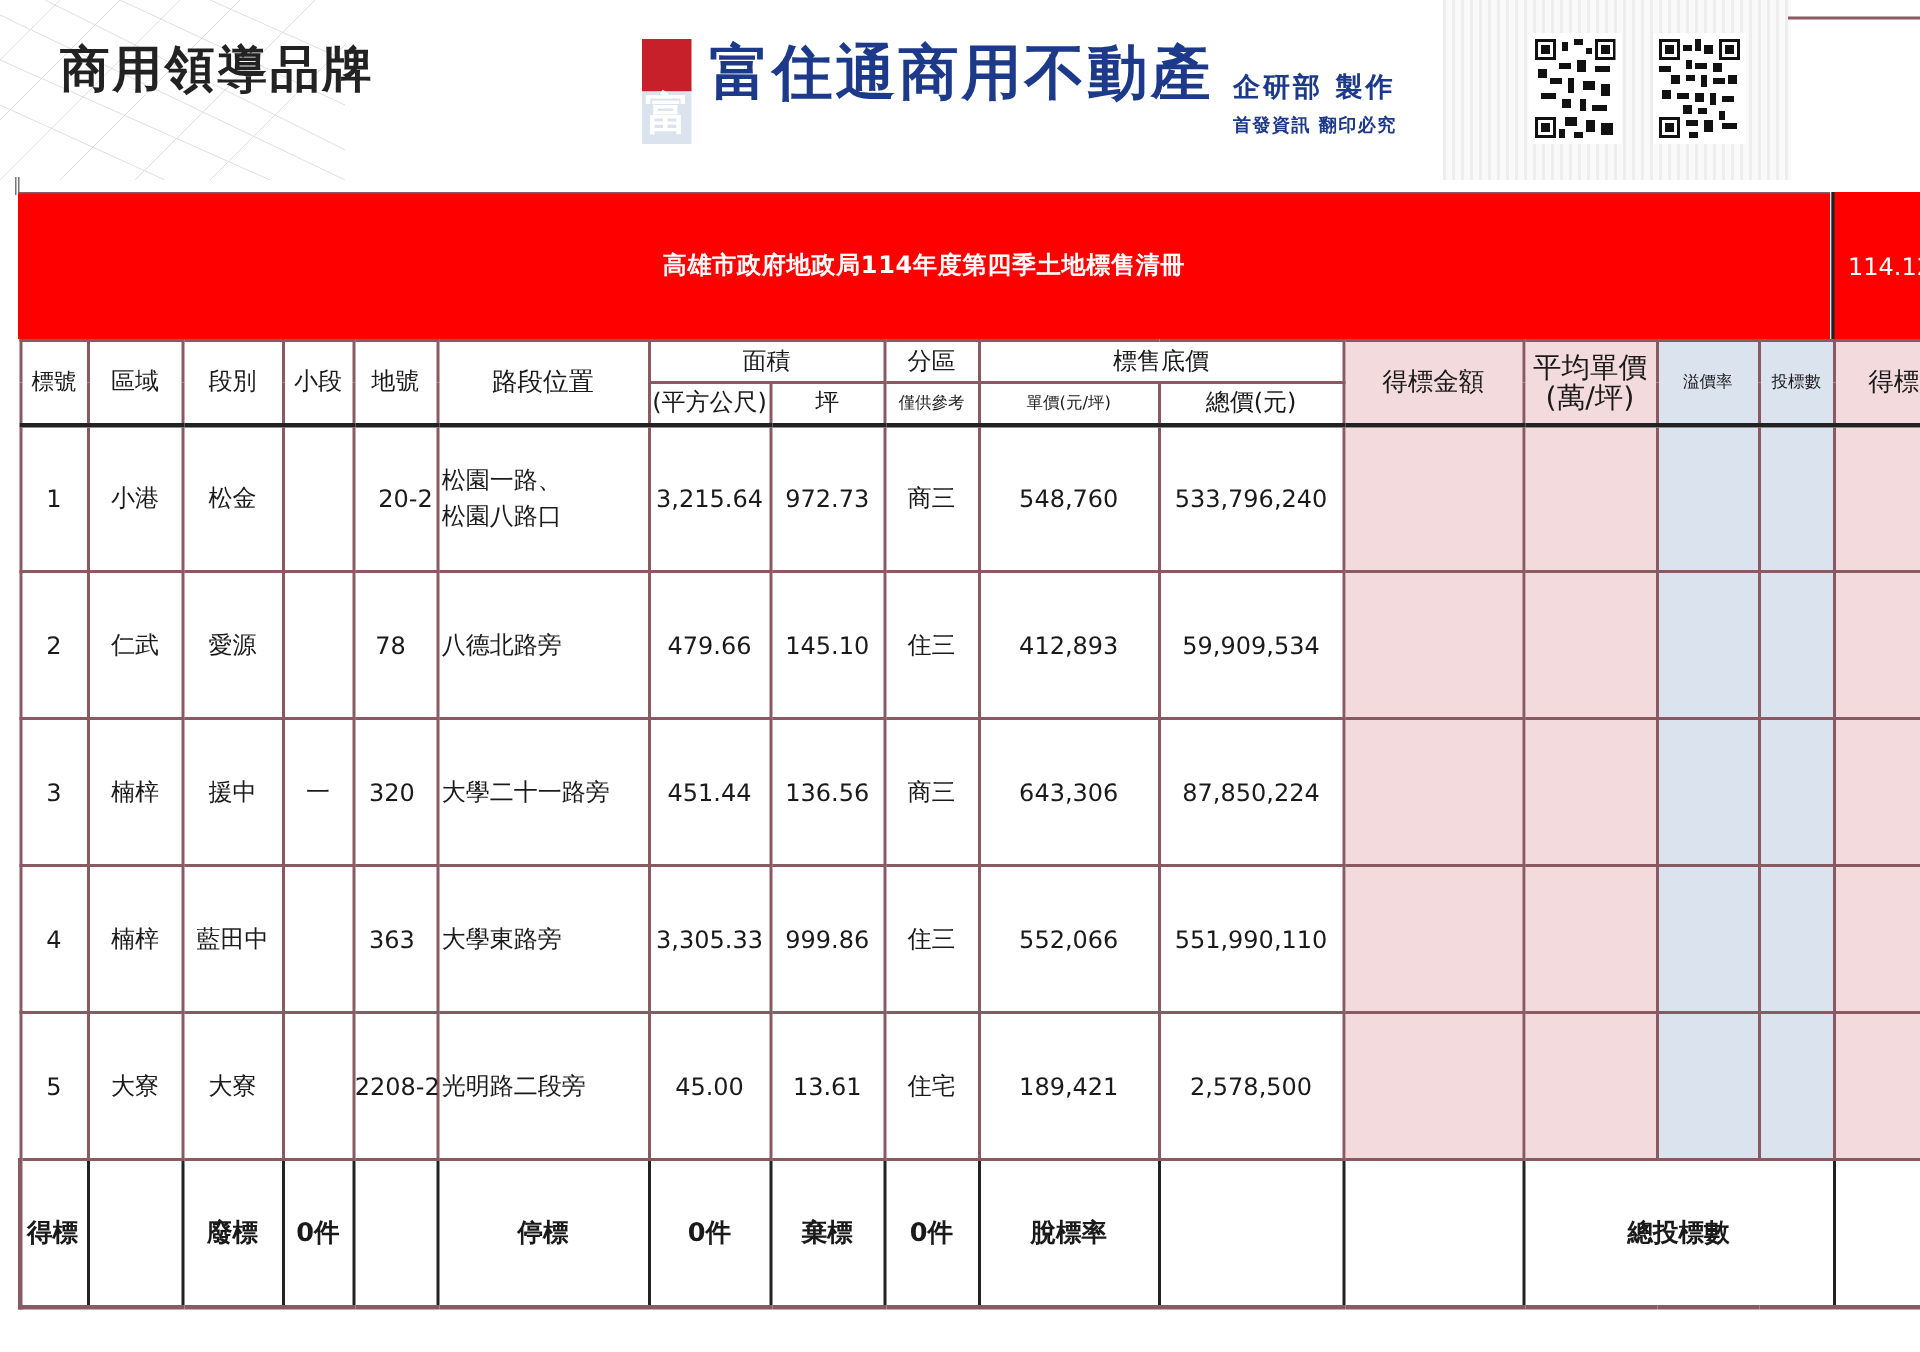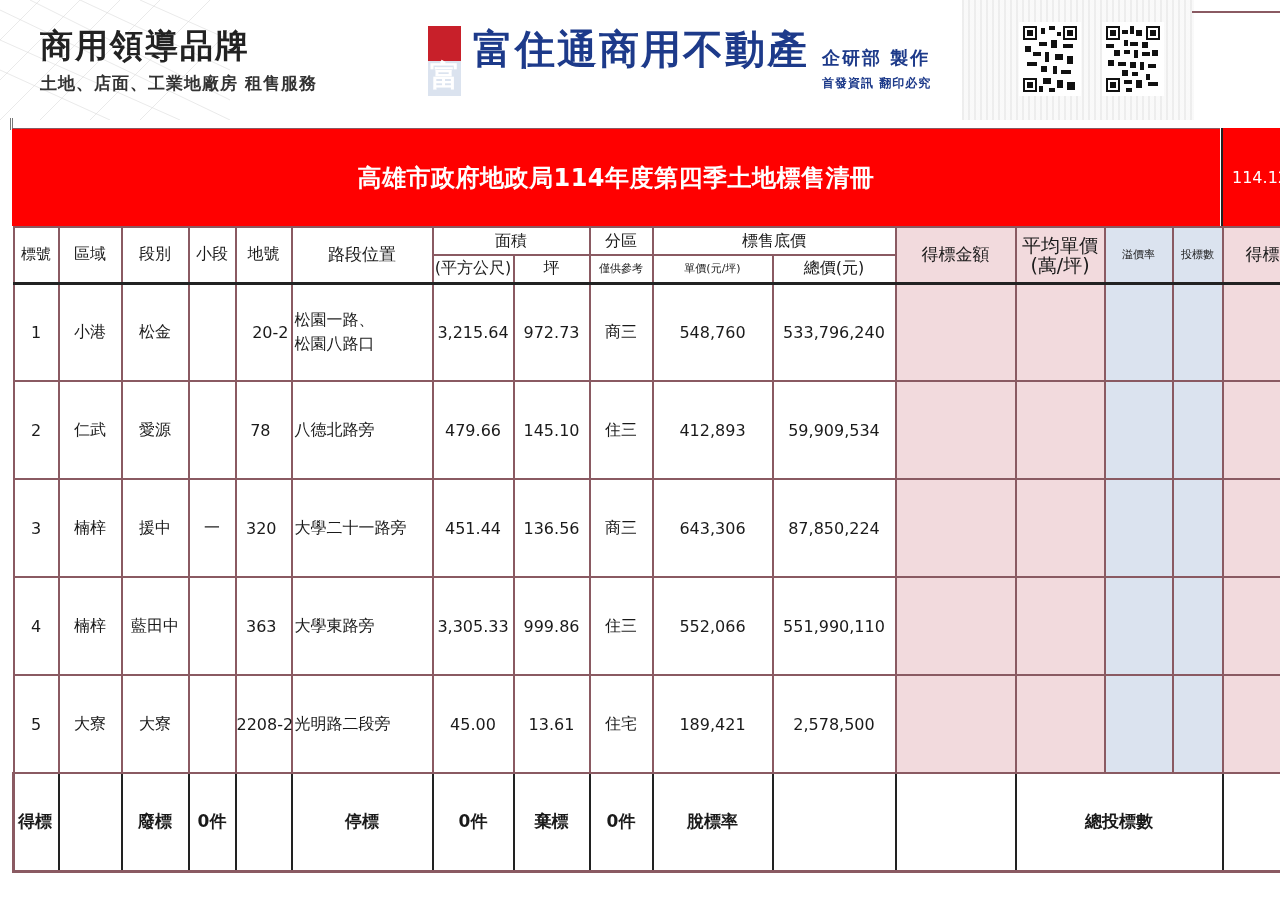--- a/index.html
+++ b/index.html
@@ -31,21 +31,21 @@
   .qr { position: absolute; top: 22px; width: 62px; height: 74px; background: #fff; padding: 4px; }
   .qr svg { width: 54px; height: 66px; display: block; }
   .qr-1 { left: 1019px; }
   .qr-2 { left: 1102px; }
   .top-line { position: absolute; left: 1192px; top: 11px; width: 88px; height: 2px; background: #8a5a62; }
   .left-tick { position: absolute; left: 10px; top: 118px; width: 3px; height: 12px; border-left: 1px solid #777; border-right: 1px solid #777; }
 
   
   .title-bar { position: absolute; left: 12px; top: 128px; width: 1208px; height: 98px; background: #ff0000;
      border-top: 1px solid #8a5a62; display: flex; align-items: center; justify-content: center; }
-  .title-text { color: #fff; font-size: 24px; font-weight: bold; letter-spacing: 0.5px; }
+  .title-text { color: #fff; font-size: 16px; font-weight: bold; letter-spacing: 0.5px; }
   .title-date { position: absolute; left: 1221px; top: 128px; width: 59px; height: 98px; background: #ff0000;
      border-left: 2px solid #222; color: #fff; font-size: 16px; display: flex; align-items: center; padding-left: 9px; }
 
   
   table.sheet { position: absolute; left: 12px; top: 226px; border-collapse: collapse; table-layout: fixed; width: 1290px; }
   table.sheet td { border: 2px solid #8a5a62; text-align: center; vertical-align: middle; font-size: 16px; color: #1a1a1a; overflow: hidden; white-space: nowrap; }
   .hdr td { background: #fff; }
   .h-big { font-size: 16px; }
   .h-mid { font-size: 15px; }
   .h-small { font-size: 12px; }
@@ -66,21 +66,20 @@
 
 <div class="banner">
   <svg class="grid-bg" viewBox="0 0 230 120">
     <g stroke="#999" stroke-width="0.6" fill="none">
       <path d="M0 10 L230 120 M0 40 L180 120 M0 70 L110 120 M30 0 L230 100 M80 0 L230 70 M140 0 L230 40"></path>
       <path d="M0 120 L120 0 M40 120 L160 0 M90 120 L210 0 M140 120 L230 30 M0 80 L80 0 M0 40 L40 0"></path>
     </g>
   </svg>
   <div class="brand-left">
     <div class="brand-slogan">商用領導品牌</div>
-    <div class="brand-sub">土地、店面、工業地廠房 租售服務</div>
   </div>
 
   <div class="logo-wrap">
     <div class="logo-mark">
       <div class="red"></div>
         <div class="blue"></div>
       <span class="glyph">富</span>
     </div>
     <div class="logo-text">
       <div class="logo-cn">富住通商用不動產</div>

